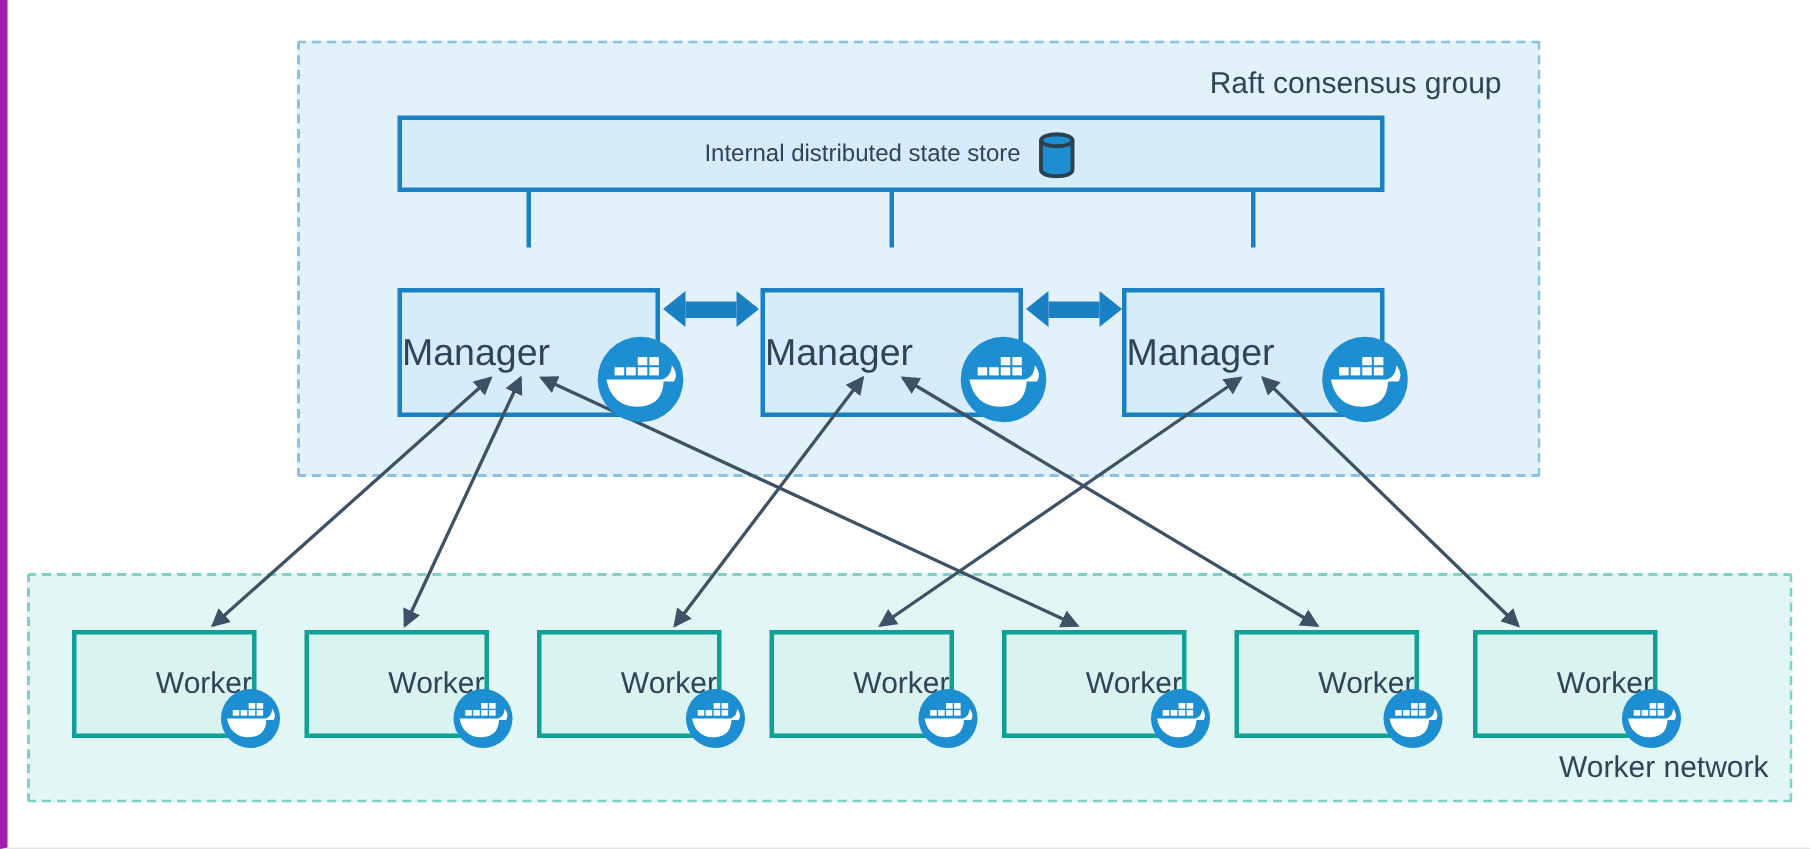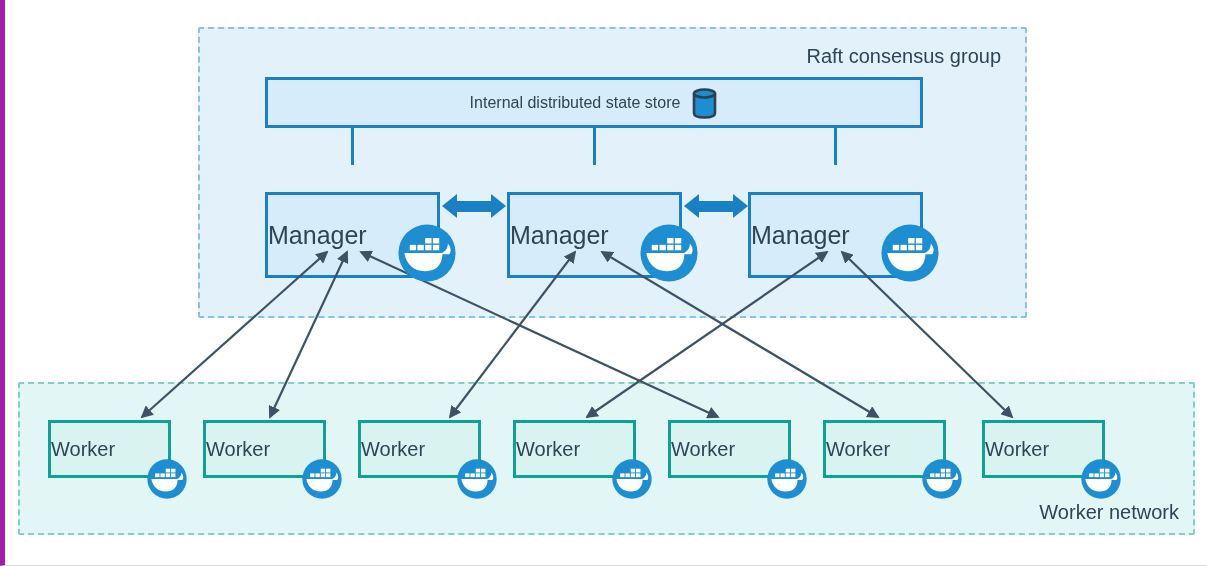--- a/index.html
+++ b/index.html
@@ -23,23 +23,23 @@
   .store-label{font-size:16px;color:var(--text,#2e4457);text-align:center;}
   .db-icon{display:inline-flex;margin-top:2px;}
 
   .connector{position:absolute;top:127px;width:3px;height:38px;background:var(--manager-border,#1a80c4);z-index:1;}
 
   
   .manager{position:absolute;top:164px;width:175px;height:86px;
            background:var(--manager-fill,#d7ecfa);border:3px solid var(--manager-border,#1a80c4);
            display:flex;align-items:center;justify-content:flex-start;z-index:2;margin-top:28px;}
   .manager span{font-size:25px;color:var(--text,#2e4457);}
-  .worker{position:absolute;top:420px;width:123px;height:58px;
+  .worker{position:absolute;top:420px;width:123px;height:72px;
           background:var(--worker-fill,#d9f3f0);border:3px solid var(--worker-border,#0fa096);
-          display:flex;align-items:center;justify-content:flex-start;z-index:2;}
+          display:flex;align-items:center;justify-content:flex-end;z-index:2;}
   .worker span{font-size:20px;color:var(--text,#2e4457);}
 
   
   .sync-arrow{position:absolute;top:194px;width:64px;height:24px;display:flex;align-items:center;z-index:3;}
   .sync-arrow .hl{width:0;height:0;border-top:12px solid transparent;border-bottom:12px solid transparent;
                   border-right:15px solid var(--manager-border,#1a80c4);}
   .sync-arrow .shaft{flex:1;height:11px;background:var(--manager-border,#1a80c4);}
   .sync-arrow .hr{width:0;height:0;border-top:12px solid transparent;border-bottom:12px solid transparent;
                   border-left:15px solid var(--manager-border,#1a80c4);}
 

